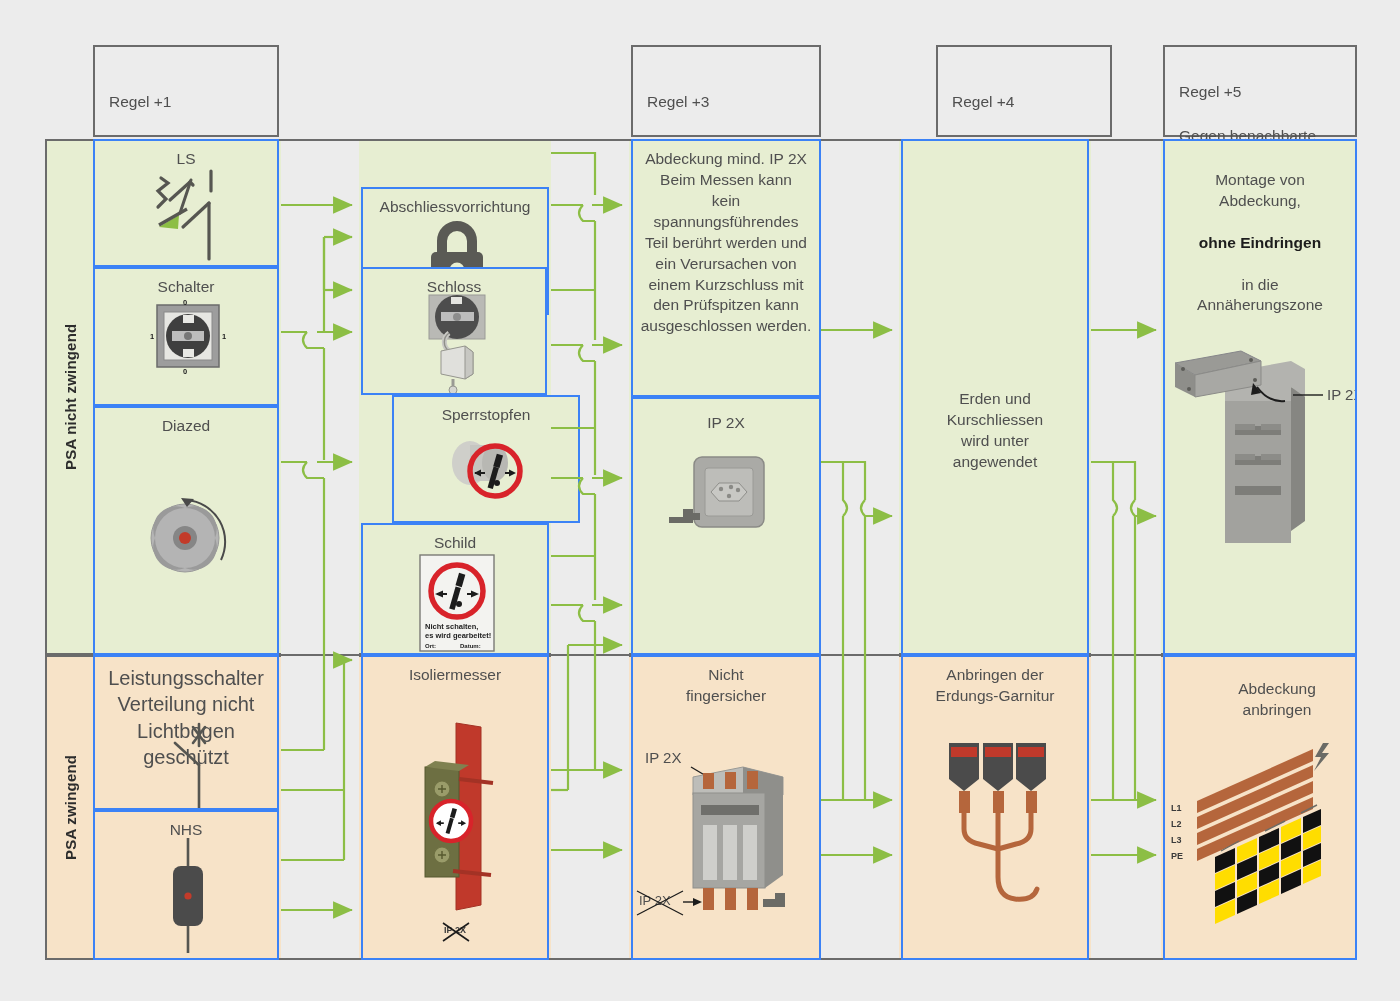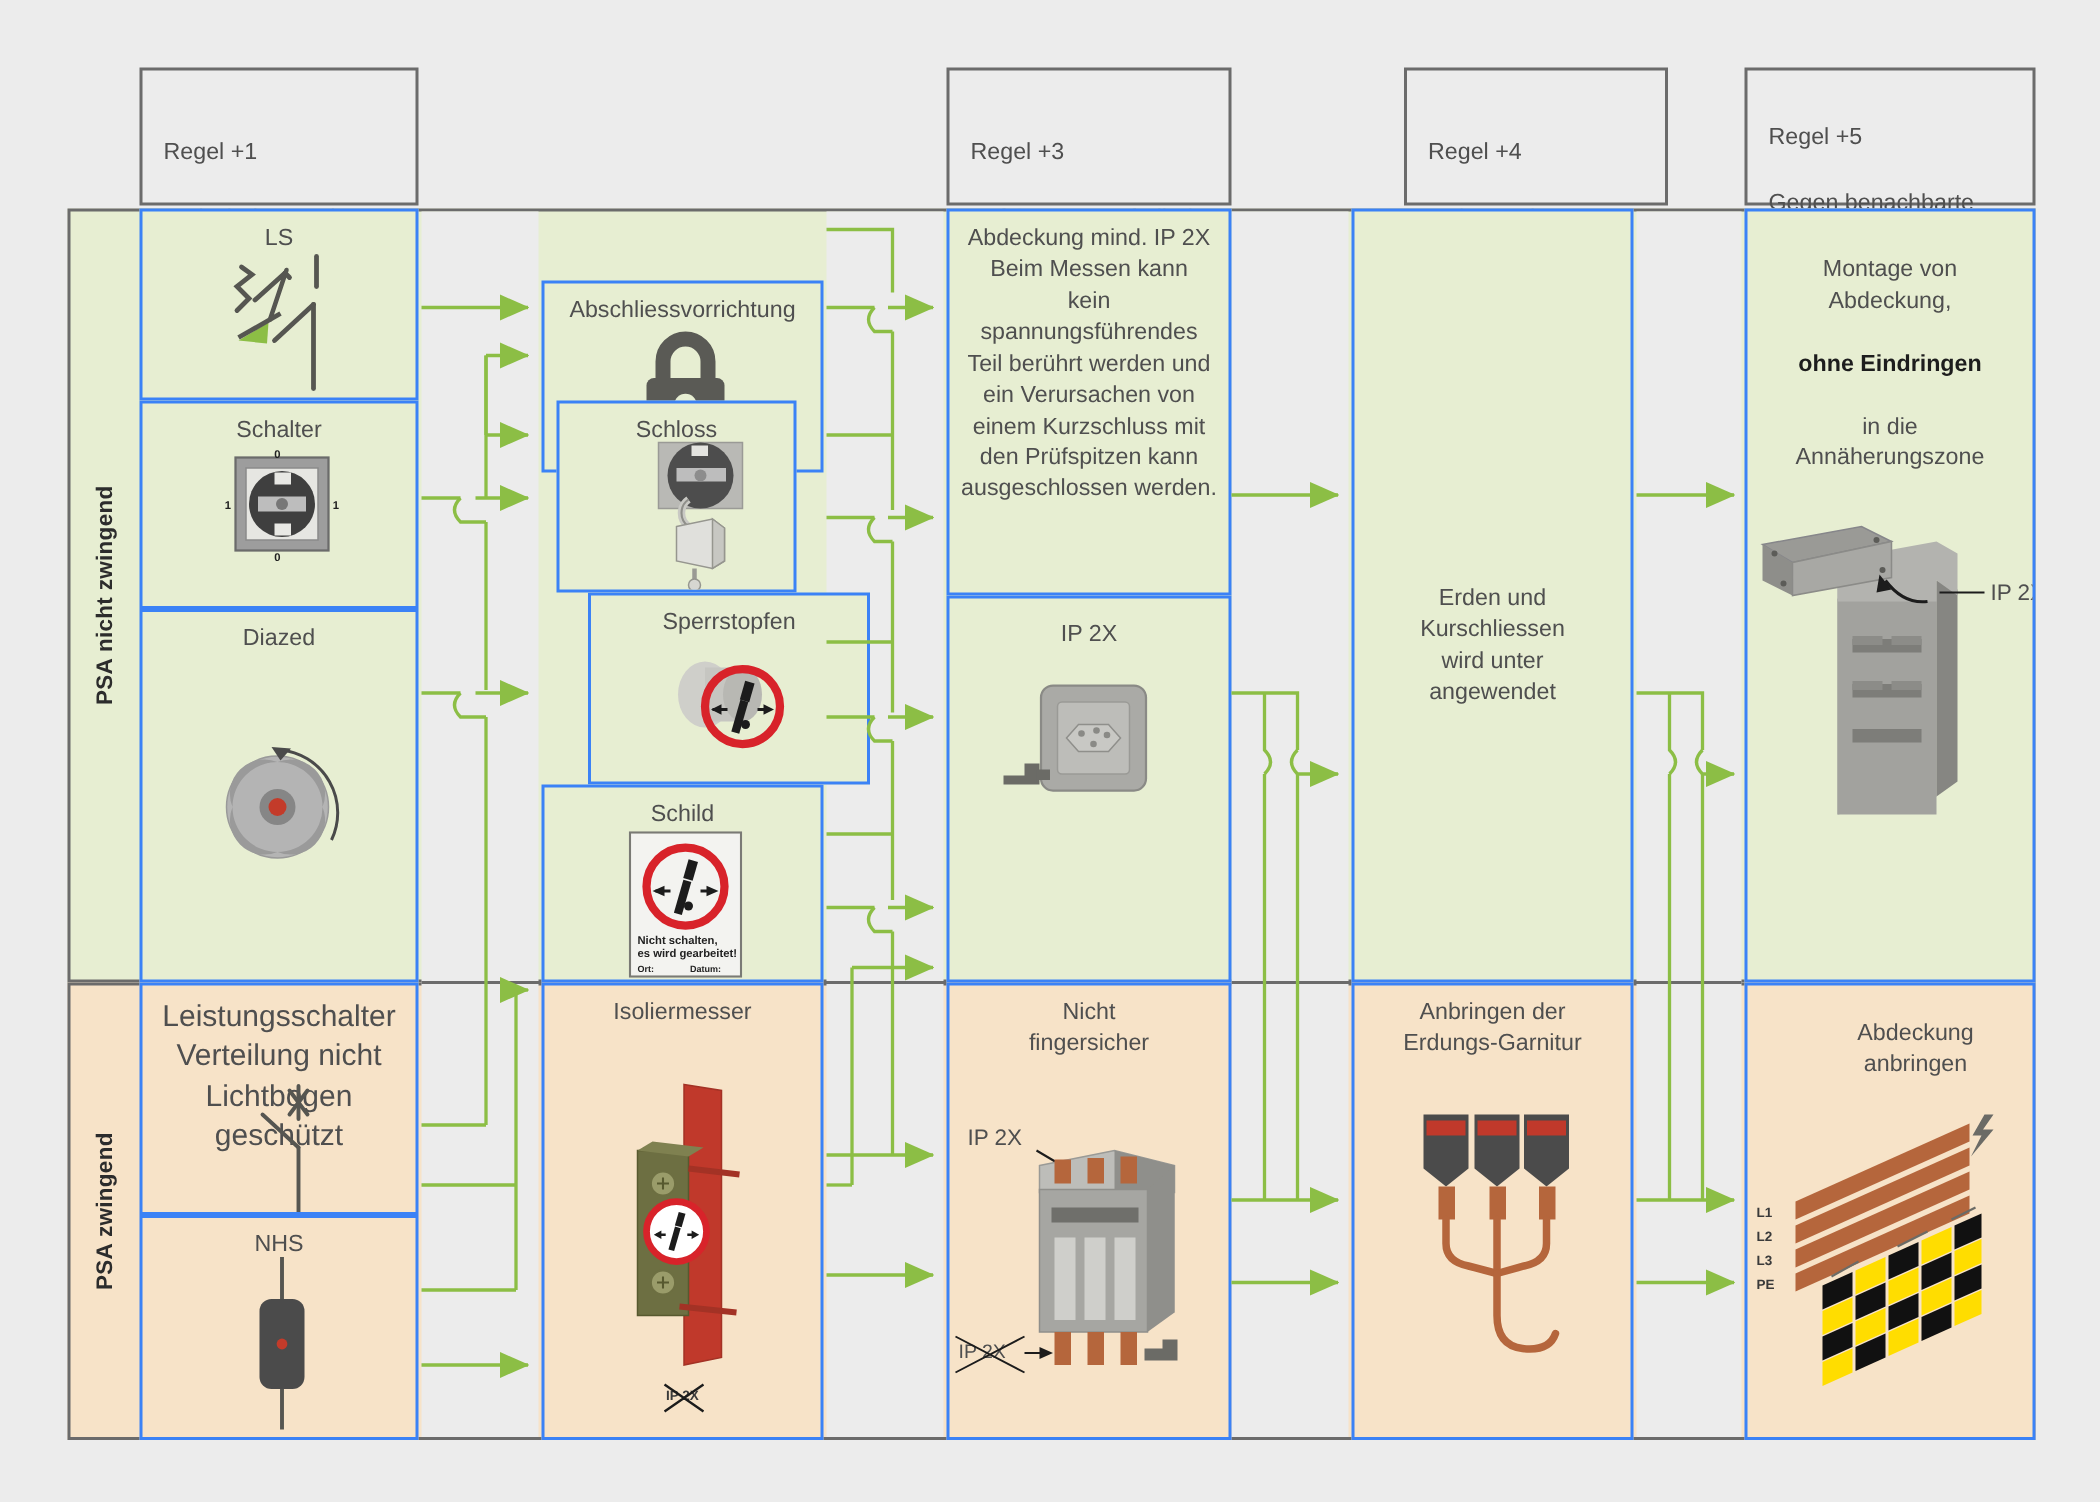--- a/index.html
+++ b/index.html
@@ -205,21 +205,21 @@
     <div class="art" style="top:26px;height:100px;">
       <svg width="188" height="100" viewBox="0 0 188 100">
         <path d="M79,38 L79,26 A15,15 0 0,1 109,26 L109,38" fill="none" stroke="#5a5a55" stroke-width="10"></path>
         <rect x="68" y="37" width="52" height="47" rx="5" fill="#5a5a55"></rect>
         <circle cx="94" cy="55" r="7.5" fill="#e7eed2"></circle>
         <path d="M91,58 L97,58 L95.5,73 L92.5,73 Z" fill="#e7eed2"></path>
       </svg>
     </div>
   </div>
 
-  <div class="cell green" style="left:371px;top:267px;width:160px;height:128px;">
+  <div class="cell green" style="left:361px;top:267px;width:186px;height:128px;">
     <div class="ttl">Schloss</div>
     <div class="art" style="top:22px;height:105px;">
       <svg width="188" height="105" viewBox="0 0 188 105">
         <rect x="66" y="4" width="56" height="44" fill="#b9b9b5" stroke="#9a9a96" stroke-width="1"></rect>
         <circle cx="94" cy="26" r="22" fill="#4d4d4d"></circle>
         <rect x="78" y="21" width="33" height="9" fill="#bdbdbd"></rect>
         <rect x="88" y="6" width="11" height="7" fill="#e4e4e0"></rect>
         <circle cx="94" cy="26" r="4" fill="#8d8d8d"></circle>
         <path d="M86,42 A11,11 0 0,0 86,60 L86,66" fill="none" stroke="#c9c9c4" stroke-width="5"></path>
         <path d="M86,42 A11,11 0 0,0 86,60" fill="none" stroke="#8f8f8a" stroke-width="1.4"></path>

